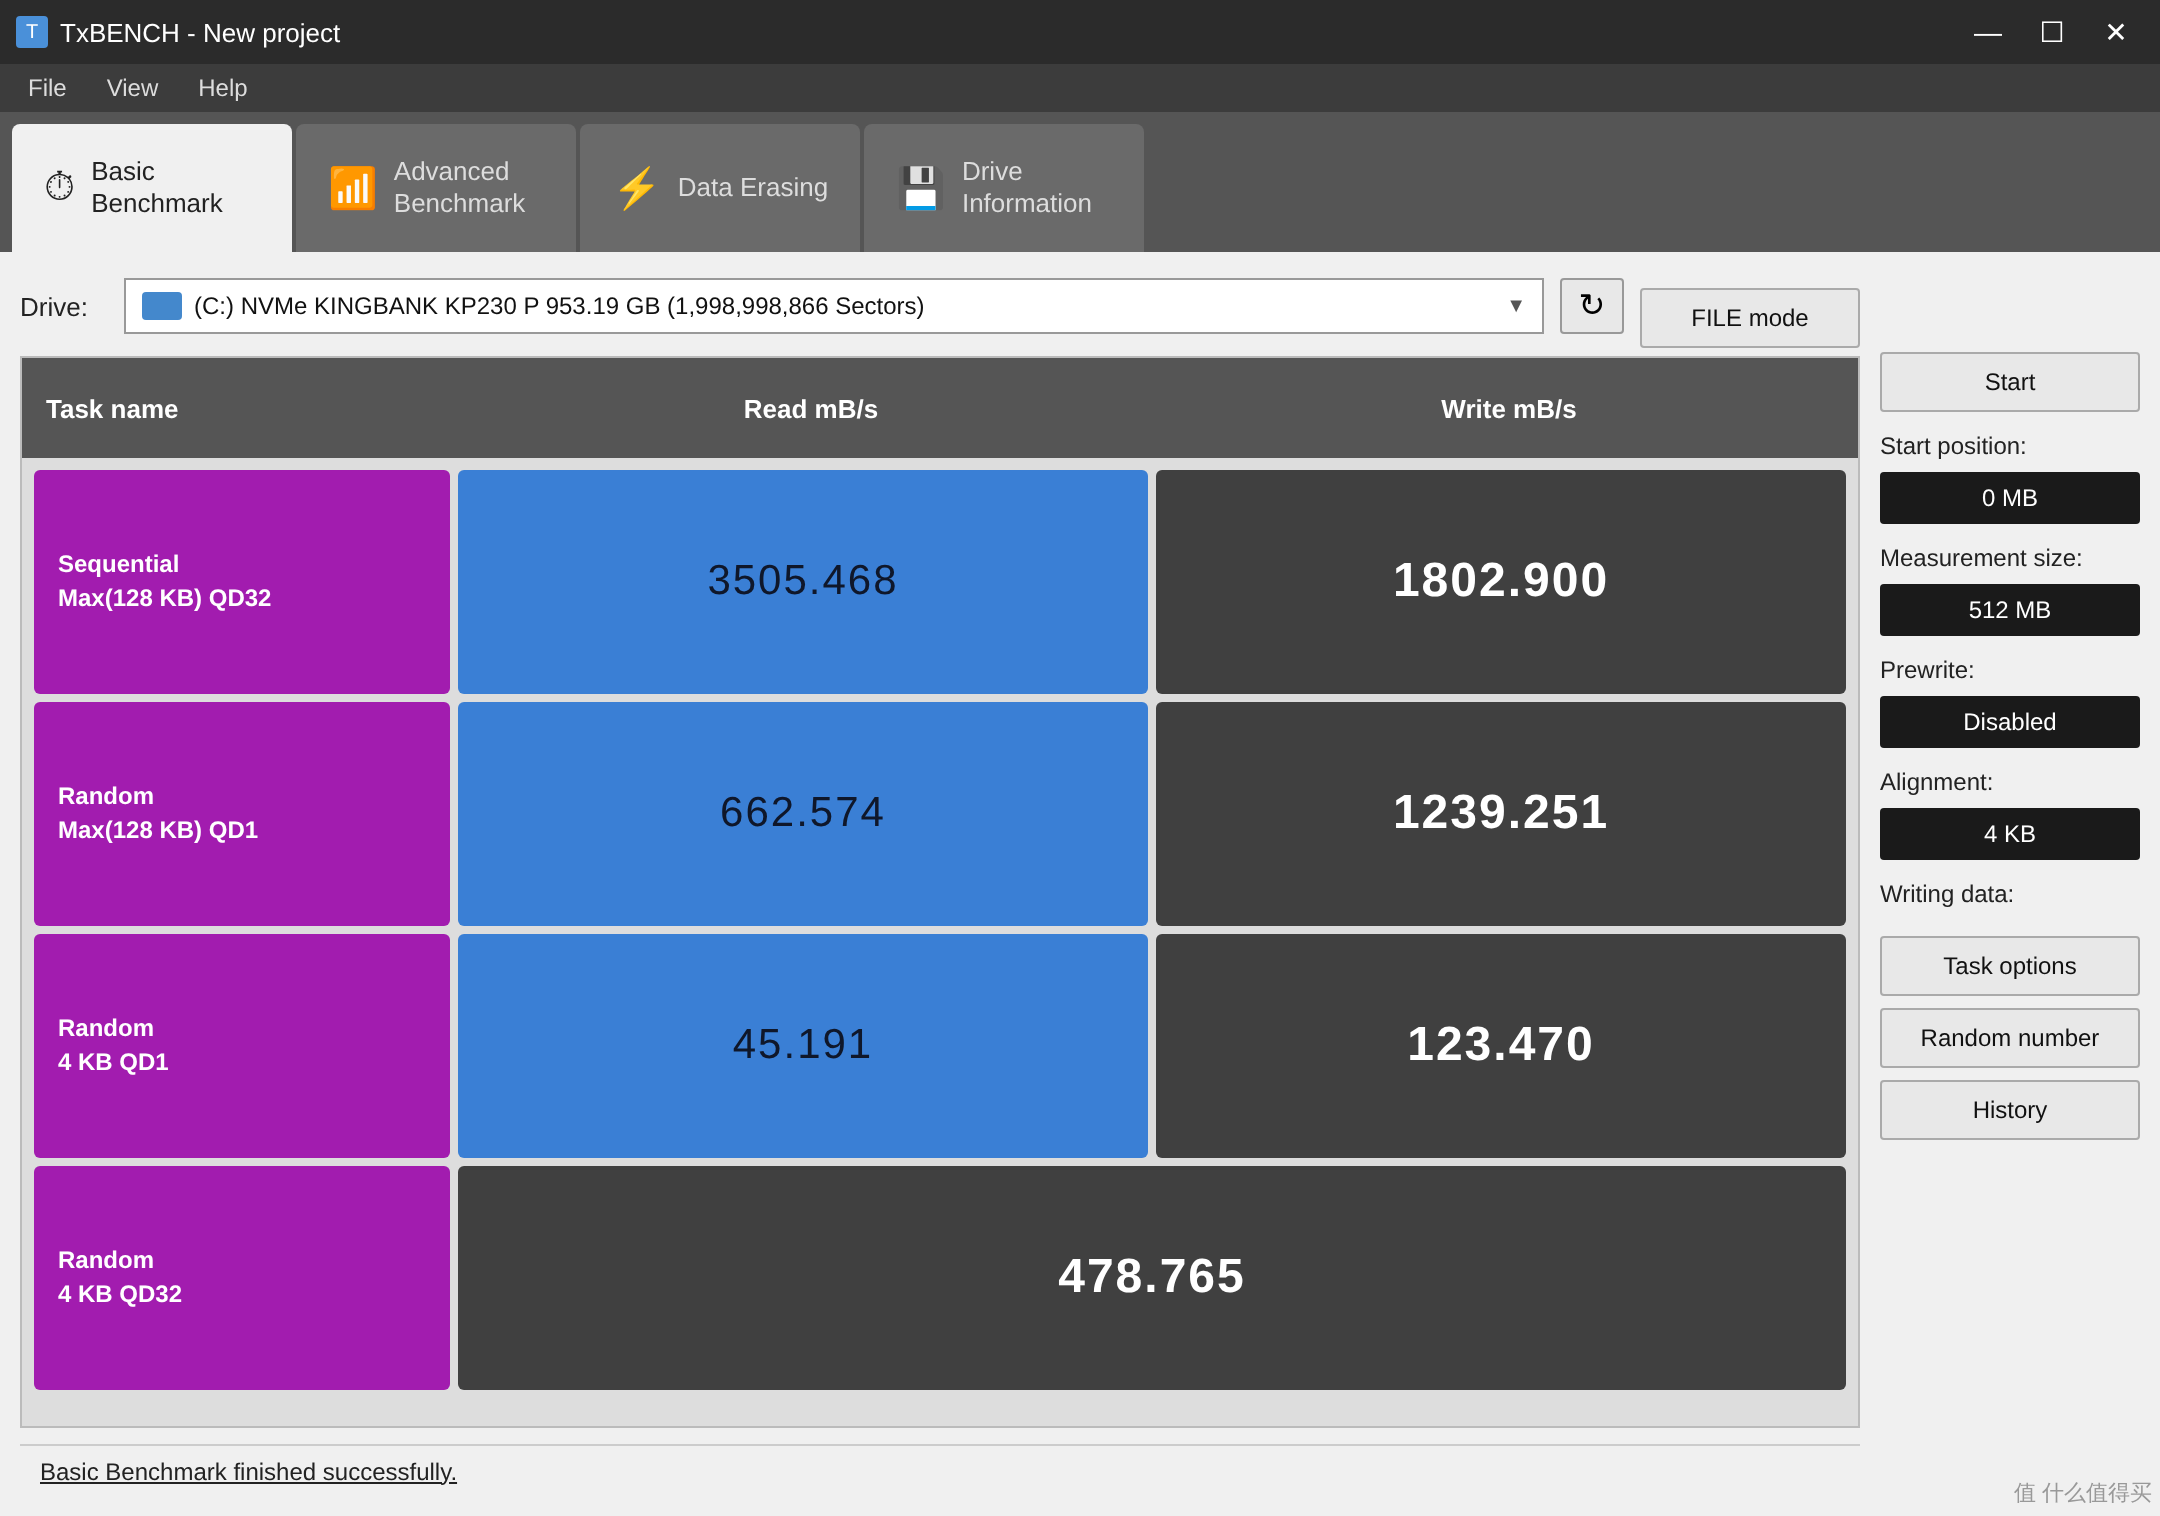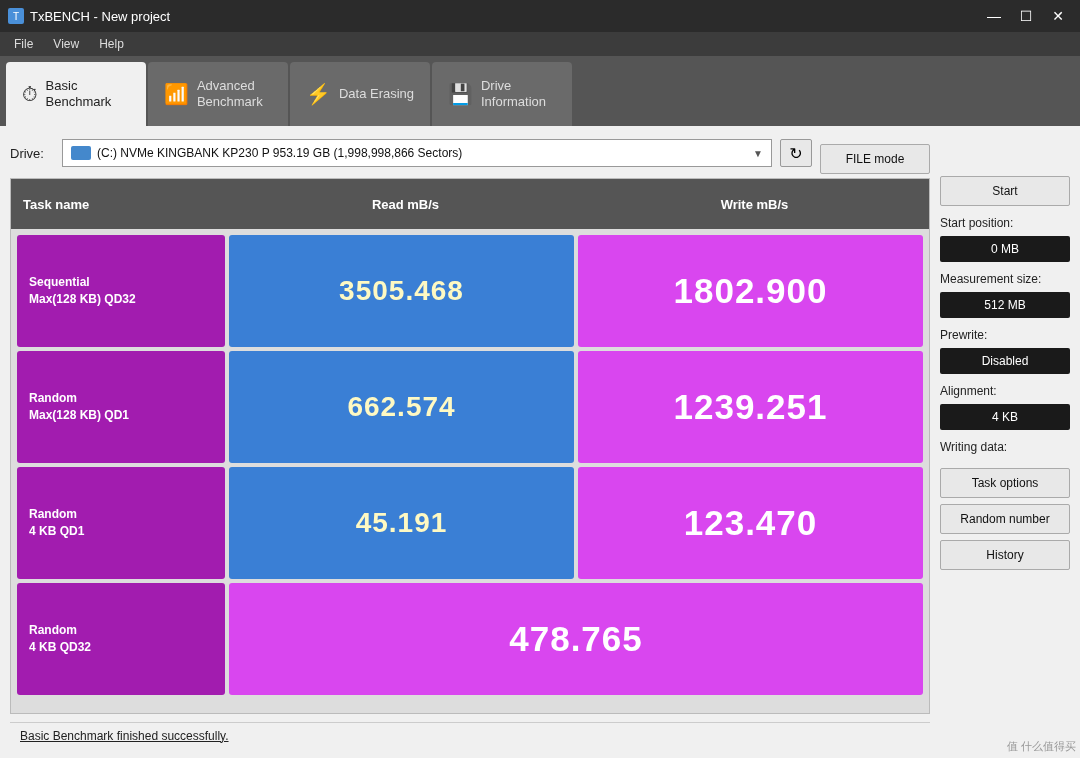--- a/index.html
+++ b/index.html
@@ -218,37 +218,37 @@
       align-items: center;
       padding: 0 12px;
       font-size: 12px;
       font-weight: bold;
       line-height: 1.4;
       border-radius: 3px;
     }
     .read-cell {
       flex: 1;
       background: #3a7fd5;
-      color: #fef9c3;
-      display: flex;
-      align-items: center;
-      justify-content: center;
-      font-size: 28px;
-      font-weight: bold;
+      color: #0f172a;
+      display: flex;
+      align-items: center;
+      justify-content: center;
+      font-size: 21px;
+      font-weight: normal;
       border-radius: 3px;
       letter-spacing: 1px;
     }
     .write-cell {
       flex: 1;
-      background: #d946ef;
+      background: #404040;
       color: white;
       display: flex;
       align-items: center;
       justify-content: center;
-      font-size: 35px;
+      font-size: 24px;
       font-weight: bold;
       border-radius: 3px;
       letter-spacing: 1px;
     }
 
     
     .status-bar {
       height: 26px;
       background: #f0f0f0;
       border-top: 1px solid #ccc;

